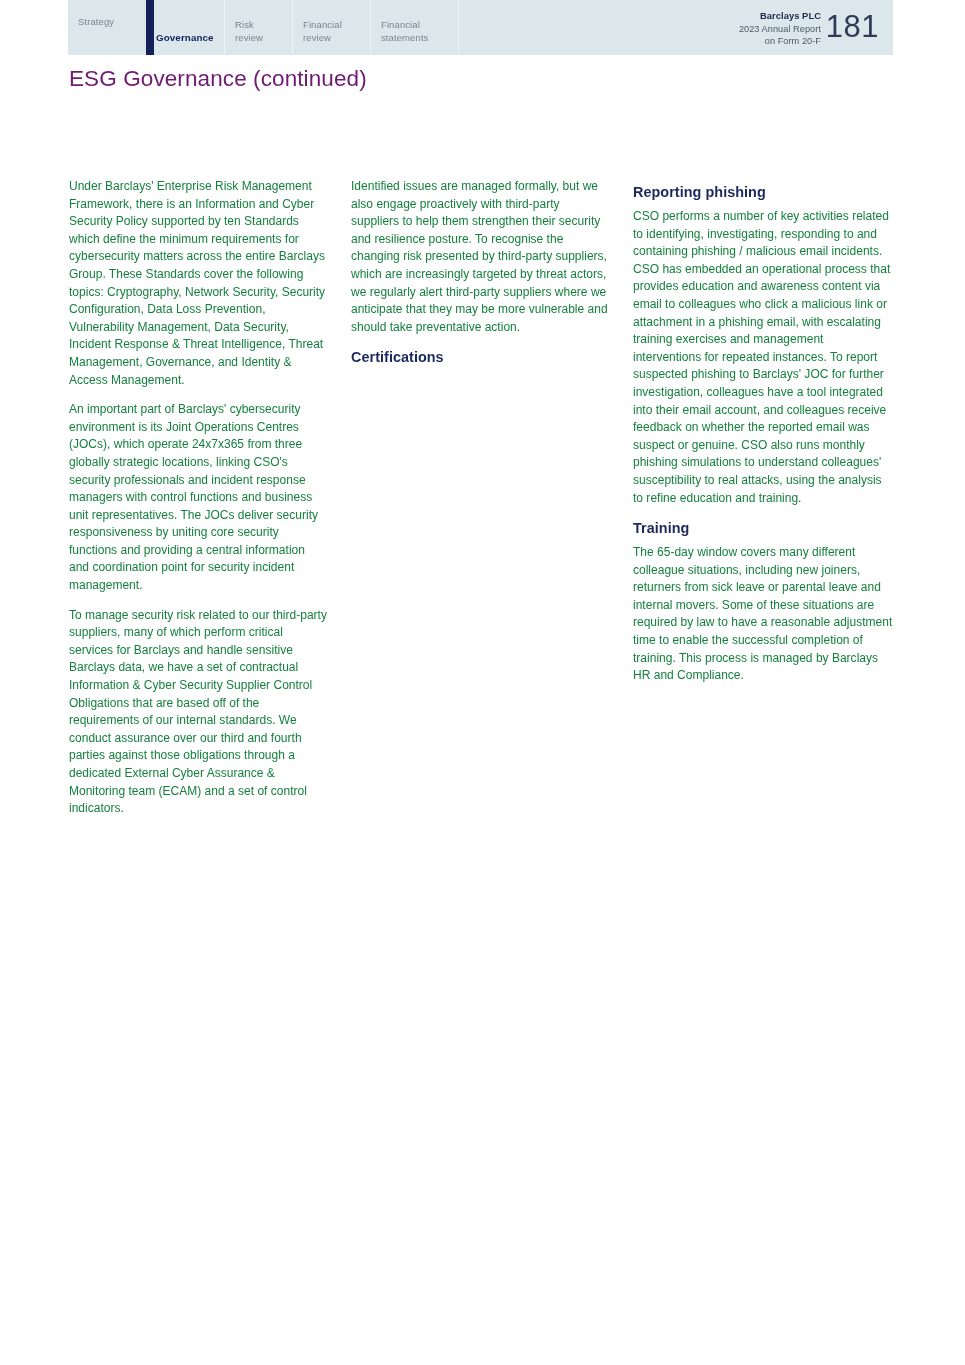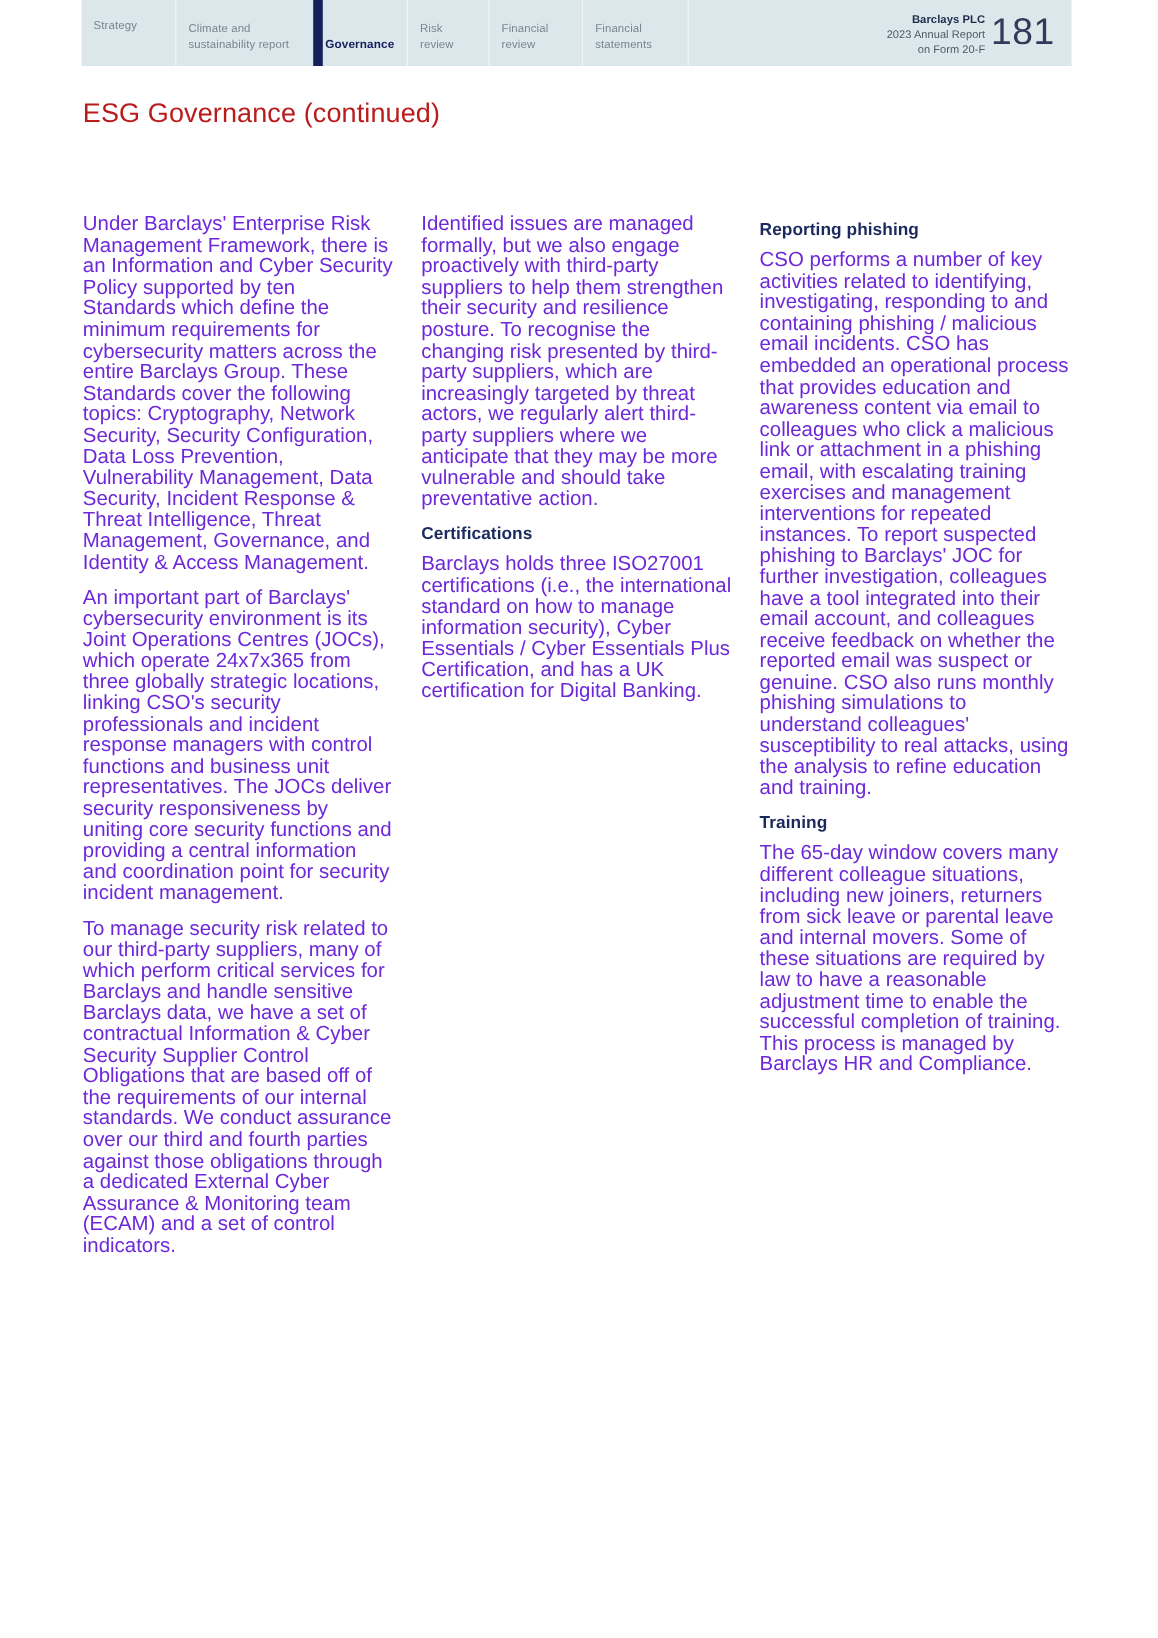--- a/index.html
+++ b/index.html
@@ -90,66 +90,62 @@
     color: #2f3b58;
     font-weight: 300;
     letter-spacing: 0.5px;
     margin-left: 20px;
   }
 
   
   .page-title {
     position: absolute;
     left: 69px;
-    top: 65px;
+    top: 49px;
     font-size: 22.5px;
     line-height: 30px;
     font-weight: 400;
-    color: #b91c1c;
+    color: #701a75;
     letter-spacing: 0.1px;
   }
 
   
   .columns {
     position: absolute;
     left: 69px;
     top: 178px;
     width: 824px;
     display: flex;
     gap: 23px;
   }
   .col { width: 259px; }
   .col.col3 { width: 260px; }
 
   .col p {
     margin: 0 0 12px 0;
-    font-size: 17px;
+    font-size: 12px;
     line-height: 17.6px;
-    color: #6d28d9;
+    color: #15803d;
     letter-spacing: 0.01px;
   }
   .col h2 {
     margin: 5px 0 6px 0;
     font-size: 14.4px;
     line-height: 19px;
     font-weight: bold;
     color: #1b2a5e;
     letter-spacing: 0.05px;
   }
 </style>
 </head>
 <body>
 
 <div class="nav-band">
   <div class="nav-tab w-strategy">
     <span>Strategy</span>
-  </div>
-  <div class="nav-tab w-climate">
-    <span>Climate and
-sustainability report</span>
   </div>
   <div class="nav-tab w-gov active">
     <span class="nav-accent"></span>
     <span>Governance</span>
   </div>
   <div class="nav-tab w-risk">
     <span>Risk
 review</span>
   </div>
   <div class="nav-tab w-finrev">
@@ -174,21 +170,20 @@
 
 <div class="columns">
   <div class="col col1">
       <p>Under Barclays' Enterprise Risk Management Framework, there is an Information and Cyber Security Policy supported by ten Standards which define the minimum requirements for cybersecurity matters across the entire Barclays Group. These Standards cover the following topics: Cryptography, Network Security, Security Configuration, Data Loss Prevention, Vulnerability Management, Data Security, Incident Response &amp; Threat Intelligence, Threat Management, Governance, and Identity &amp; Access Management.</p>
       <p>An important part of Barclays' cybersecurity environment is its Joint Operations Centres (JOCs), which operate 24x7x365 from three globally strategic locations, linking CSO's security professionals and incident response managers with control functions and business unit representatives. The JOCs deliver security responsiveness by uniting core security functions and providing a central information and coordination point for security incident management.</p>
       <p>To manage security risk related to our third-party suppliers, many of which perform critical services for Barclays and handle sensitive Barclays data, we have a set of contractual Information &amp; Cyber Security Supplier Control Obligations that are based off of the requirements of our internal standards. We conduct assurance over our third and fourth parties against those obligations through a dedicated External Cyber Assurance &amp; Monitoring team (ECAM) and a set of control indicators.</p>
     </div>
   <div class="col col2">
       <p>Identified issues are managed formally, but we also engage proactively with third-party suppliers to help them strengthen their security and resilience posture. To recognise the changing risk presented by third-party suppliers, which are increasingly targeted by threat actors, we regularly alert third-party suppliers where we anticipate that they may be more vulnerable and should take preventative action.</p>
       <h2>Certifications</h2>
-      <p>Barclays holds three ISO27001 certifications (i.e., the international standard on how to manage information security), Cyber Essentials / Cyber Essentials Plus Certification, and has a UK certification for Digital Banking.</p>
     </div>
   <div class="col col3">
       <h2>Reporting phishing</h2>
       <p>CSO performs a number of key activities related to identifying, investigating, responding to and containing phishing / malicious email incidents. CSO has embedded an operational process that provides education and awareness content via email to colleagues who click a malicious link or attachment in a phishing email, with escalating training exercises and management interventions for repeated instances. To report suspected phishing to Barclays' JOC for further investigation, colleagues have a tool integrated into their email account, and colleagues receive feedback on whether the reported email was suspect or genuine. CSO also runs monthly phishing simulations to understand colleagues' susceptibility to real attacks, using the analysis to refine education and training.</p>
       <h2>Training</h2>
       <p>The 65-day window covers many different colleague situations, including new joiners, returners from sick leave or parental leave and internal movers. Some of these situations are required by law to have a reasonable adjustment time to enable the successful completion of training. This process is managed by Barclays HR and Compliance.</p>
     </div>
 </div>
 
 </body></html>

